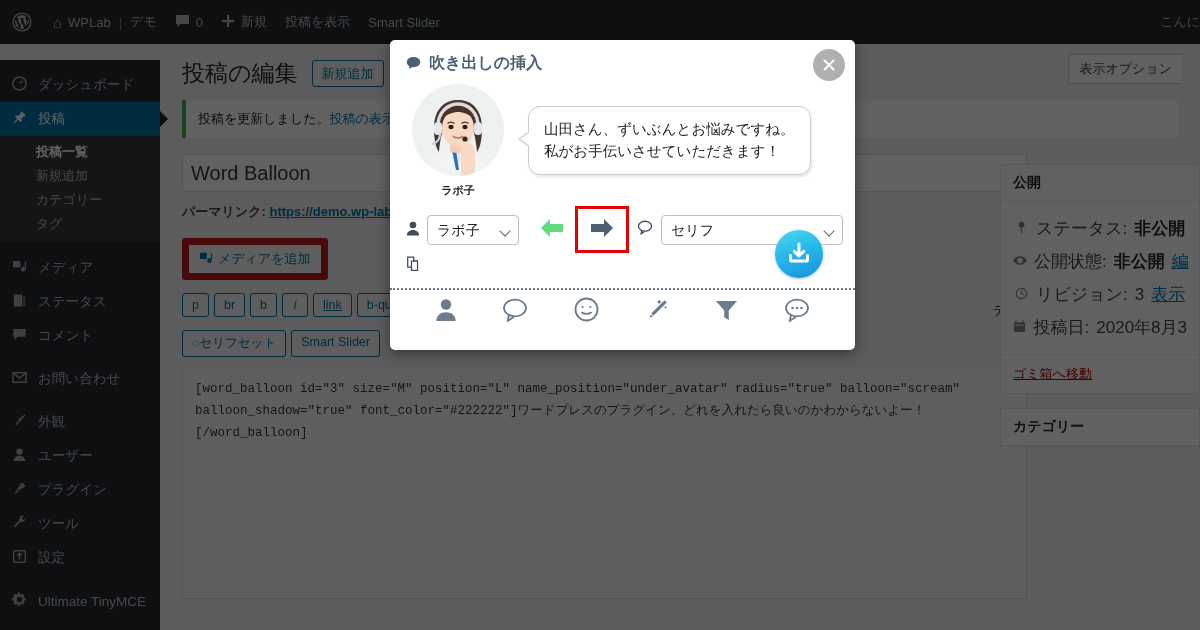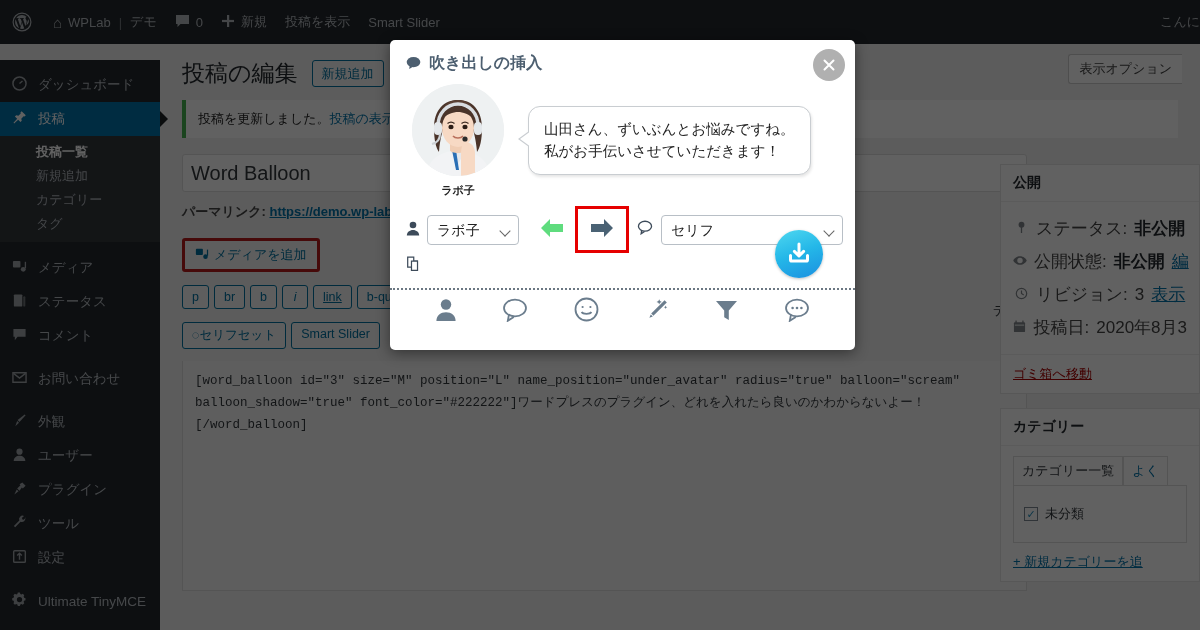--- a/index.html
+++ b/index.html
@@ -90,21 +90,21 @@
   .title-input {
     width: 845px; height: 38px; background: #fff; border: 1px solid #ddd;
     border-radius: 3px; font-size: 20px; color: #32373c;
     padding: 3px 8px; font-family: inherit;
   }
   .permalink { margin-top: 11px; font-size: 13px; color: #444; font-weight: bold; }
   .permalink a { color: #0073aa; text-decoration: underline; }
   .mediabar { margin-top: 17px; }
   .add-media {
     display: inline-flex; align-items: center; gap: 5px;
-    border: 3px solid #b91c1c; color: #0071a1; background: #f6f7f7;
+    border: 7px solid #b91c1c; color: #0071a1; background: #f6f7f7;
     border-radius: 3px; padding: 5px 10px; font-size: 13px;
   }
   .texttab {
     position: absolute; right: 152px; top: 258px; font-size: 13.5px; color: #32373c;
   }
   .fullscreen-ico { position: absolute; right: 156px; top: 295px; font-size: 14px; color: #555; }
   .qt-row { display: flex; gap: 5px; margin-top: 13px; flex-wrap: nowrap; }
   .qt-btn {
     border: 1px solid #0071a1; color: #0071a1; background: #f6f7f7;
     border-radius: 3px; padding: 4px 9px; font-size: 12.5px; min-width: 26px;
@@ -519,33 +519,20 @@
               <span>2020年8月3</span>
             </div>
           </div>
           <div class="trash">
             <a>ゴミ箱へ移動</a>
           </div>
         </div>
 
         <div class="metabox">
           <h3>カテゴリー</h3>
-          <div class="mb-inner">
-            <div class="cat-tabs">
-              <span class="cat-tab active">カテゴリー一覧</span>
-              <span class="cat-tab">よく</span>
-            </div>
-            <div class="cat-list">
-              <span class="cat-check">✓</span>
-              <span>未分類</span>
-            </div>
-            <div class="addcat">
-              <a>+ 新規カテゴリーを追</a>
-            </div>
-          </div>
         </div>
       </div>
     </div>
   </div>
 
   <div class="dim-overlay"></div>
 
   <div class="modal">
 
     <div class="modal-head">

